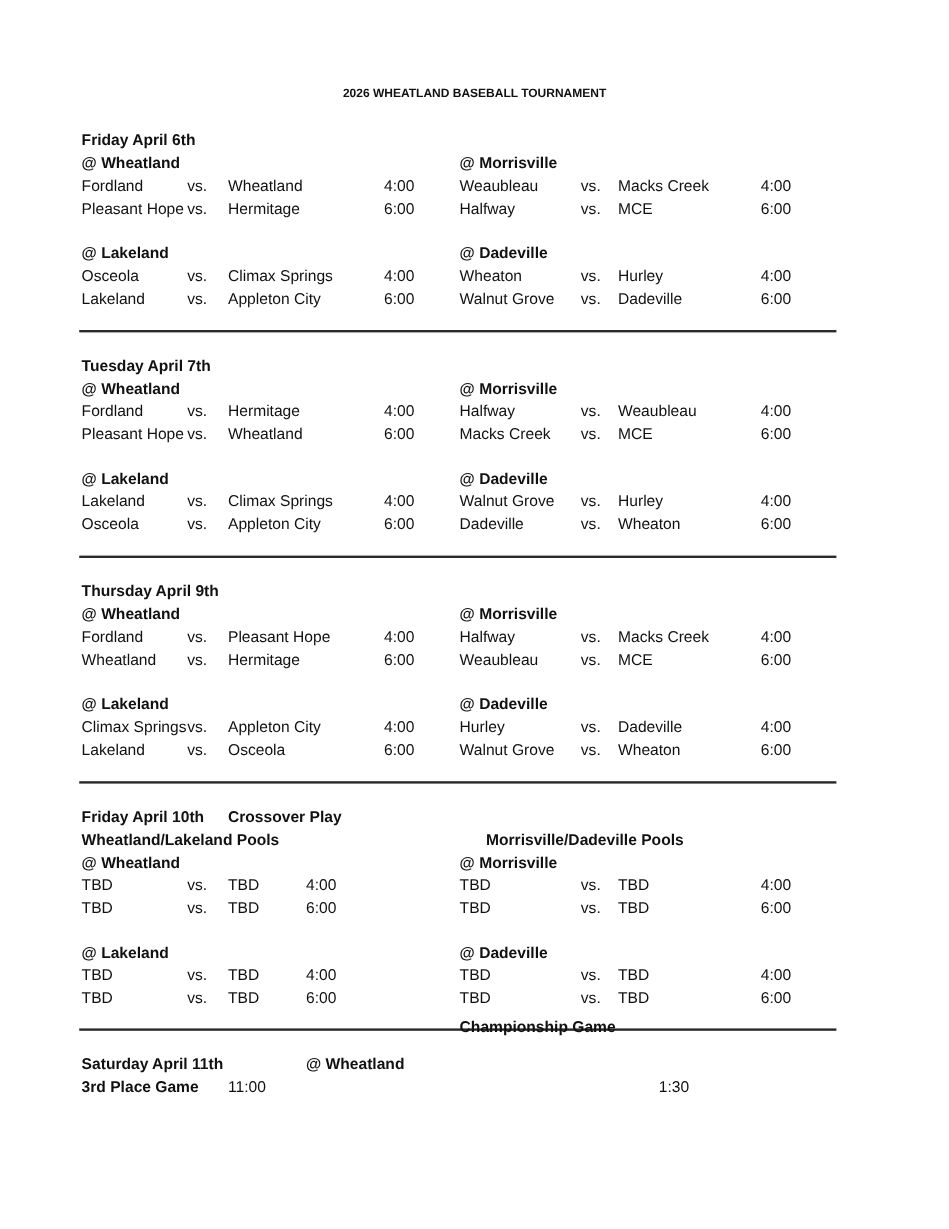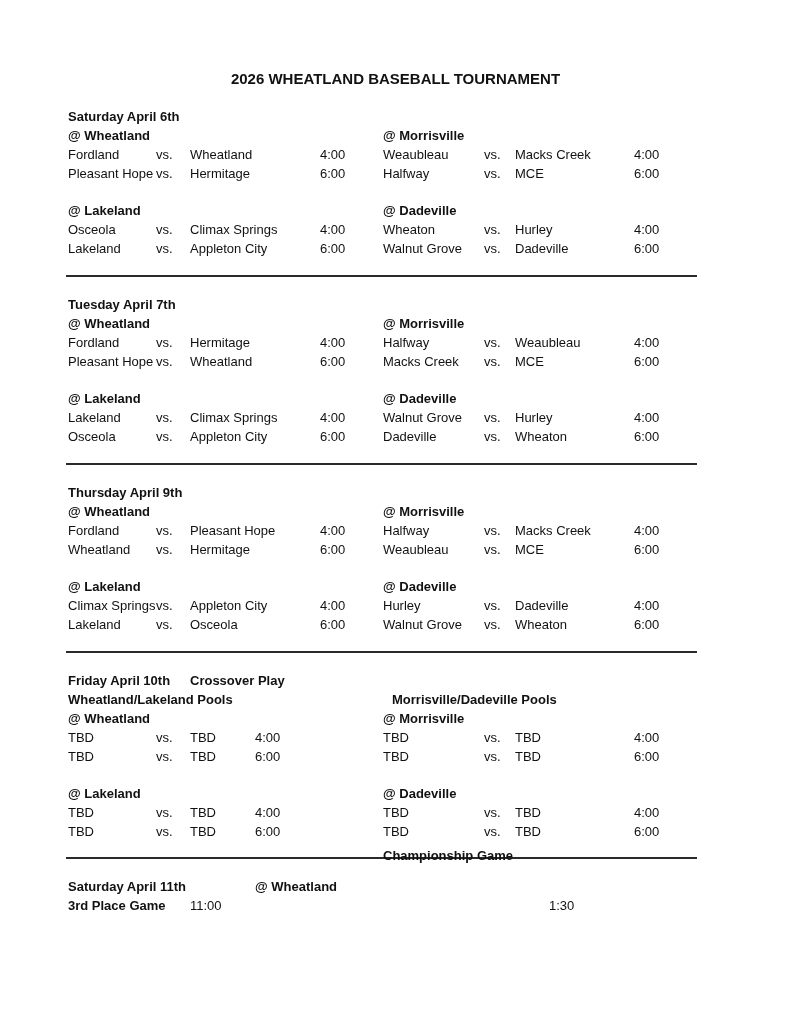--- a/index.html
+++ b/index.html
@@ -1,29 +1,29 @@
 <!DOCTYPE html>
 <html><head>
 <meta charset="utf-8">
 <style>
   html, body { margin:0; padding:0; background:#ffffff; }
   body { width:791px; height:1024px; position:relative; overflow:hidden;
          font-family:"Liberation Sans", sans-serif; color:#111; font-size:13px; }
   .abs { position:absolute; white-space:nowrap; line-height:16px; }
   .b { font-weight:bold; }
-  .title { left:0; width:791px; text-align:center; top:71px; font-weight:bold; font-size:15px; }
+  .title { left:0; width:791px; text-align:center; top:71px; font-weight:bold; font-size:10px; }
   .rule { position:absolute; left:66px; width:631px; height:2px; background:#2a2a2a; }
 </style>
 </head>
 <body>
 
 <div>
   <div class="abs title">2026 WHEATLAND BASEBALL TOURNAMENT</div>
   <div id="schedule">
-      <div class="abs b" style="left: 68px; top: 109px;">Saturday April 6th</div>
+      <div class="abs b" style="left: 68px; top: 109px;">Friday April 6th</div>
       <div class="abs b" style="left: 68px; top: 128px;">@ Wheatland</div>
       <div class="abs " style="left: 68px; top: 147px;">Fordland</div>
       <div class="abs " style="left: 156px; top: 147px;">vs.</div>
       <div class="abs " style="left: 190px; top: 147px;">Wheatland</div>
       <div class="abs " style="left: 320px; top: 147px;">4:00</div>
       <div class="abs " style="left: 68px; top: 166px;">Pleasant Hope</div>
       <div class="abs " style="left: 156px; top: 166px;">vs.</div>
       <div class="abs " style="left: 190px; top: 166px;">Hermitage</div>
       <div class="abs " style="left: 320px; top: 166px;">6:00</div>
       <div class="abs b" style="left: 383px; top: 128px;">@ Morrisville</div>
@@ -126,21 +126,21 @@
       <div class="abs " style="left: 515px; top: 598px;">Dadeville</div>
       <div class="abs " style="left: 634px; top: 598px;">4:00</div>
       <div class="abs " style="left: 383px; top: 617px;">Walnut Grove</div>
       <div class="abs " style="left: 484px; top: 617px;">vs.</div>
       <div class="abs " style="left: 515px; top: 617px;">Wheaton</div>
       <div class="abs " style="left: 634px; top: 617px;">6:00</div>
       <div class="rule" style="top: 651px;"></div>
       <div class="abs b" style="left: 68px; top: 673px;">Friday April 10th</div>
       <div class="abs b" style="left: 190px; top: 673px;">Crossover Play</div>
       <div class="abs b" style="left: 68px; top: 692px;">Wheatland/Lakeland Pools</div>
-      <div class="abs b" style="left: 364px; top: 692px; padding-left: 28px;">Morrisville/Dadeville Pools</div>
+      <div class="abs b" style="left: 377px; top: 692px; padding-left: 28px;">Morrisville/Dadeville Pools</div>
       <div class="abs b" style="left: 68px; top: 711px;">@ Wheatland</div>
       <div class="abs " style="left: 68px; top: 730px;">TBD</div>
       <div class="abs " style="left: 156px; top: 730px;">vs.</div>
       <div class="abs " style="left: 190px; top: 730px;">TBD</div>
       <div class="abs " style="left: 255px; top: 730px;">4:00</div>
       <div class="abs " style="left: 68px; top: 749px;">TBD</div>
       <div class="abs " style="left: 156px; top: 749px;">vs.</div>
       <div class="abs " style="left: 190px; top: 749px;">TBD</div>
       <div class="abs " style="left: 255px; top: 749px;">6:00</div>
       <div class="abs b" style="left: 383px; top: 711px;">@ Morrisville</div>

